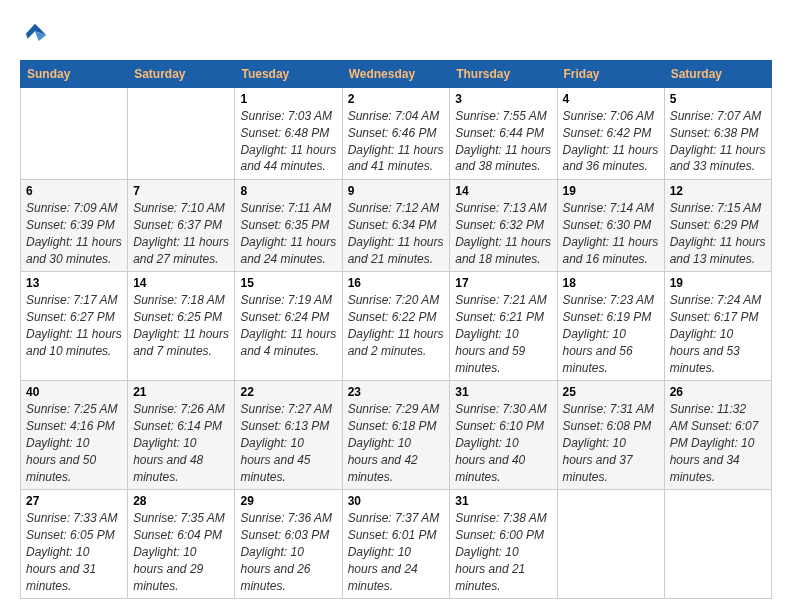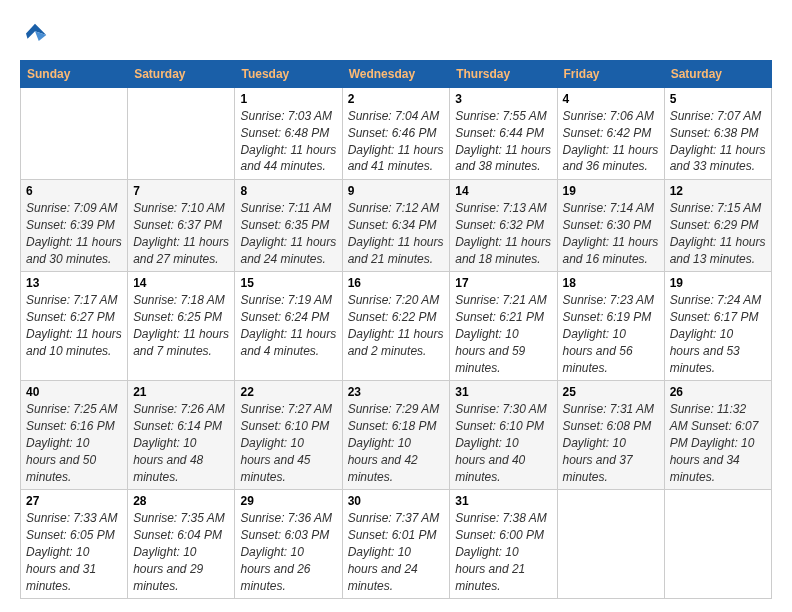--- a/index.html
+++ b/index.html
@@ -240,33 +240,33 @@
           <div class="day-number">19</div>
           <div class="day-info">Sunrise: 7:24 AM
 Sunset: 6:17 PM
 Daylight: 10 hours and 53 minutes.</div>
         </td>
       </tr>
       <tr>
         <td>
           <div class="day-number">40</div>
           <div class="day-info">Sunrise: 7:25 AM
-Sunset: 6:16 PM
+Sunset: 4:16 PM
 Daylight: 10 hours and 50 minutes.</div>
         </td>
         <td>
           <div class="day-number">21</div>
           <div class="day-info">Sunrise: 7:26 AM
 Sunset: 6:14 PM
 Daylight: 10 hours and 48 minutes.</div>
         </td>
         <td>
           <div class="day-number">22</div>
           <div class="day-info">Sunrise: 7:27 AM
-Sunset: 6:10 PM
+Sunset: 6:13 PM
 Daylight: 10 hours and 45 minutes.</div>
         </td>
         <td>
           <div class="day-number">23</div>
           <div class="day-info">Sunrise: 7:29 AM
 Sunset: 6:18 PM
 Daylight: 10 hours and 42 minutes.</div>
         </td>
         <td>
           <div class="day-number">31</div>

